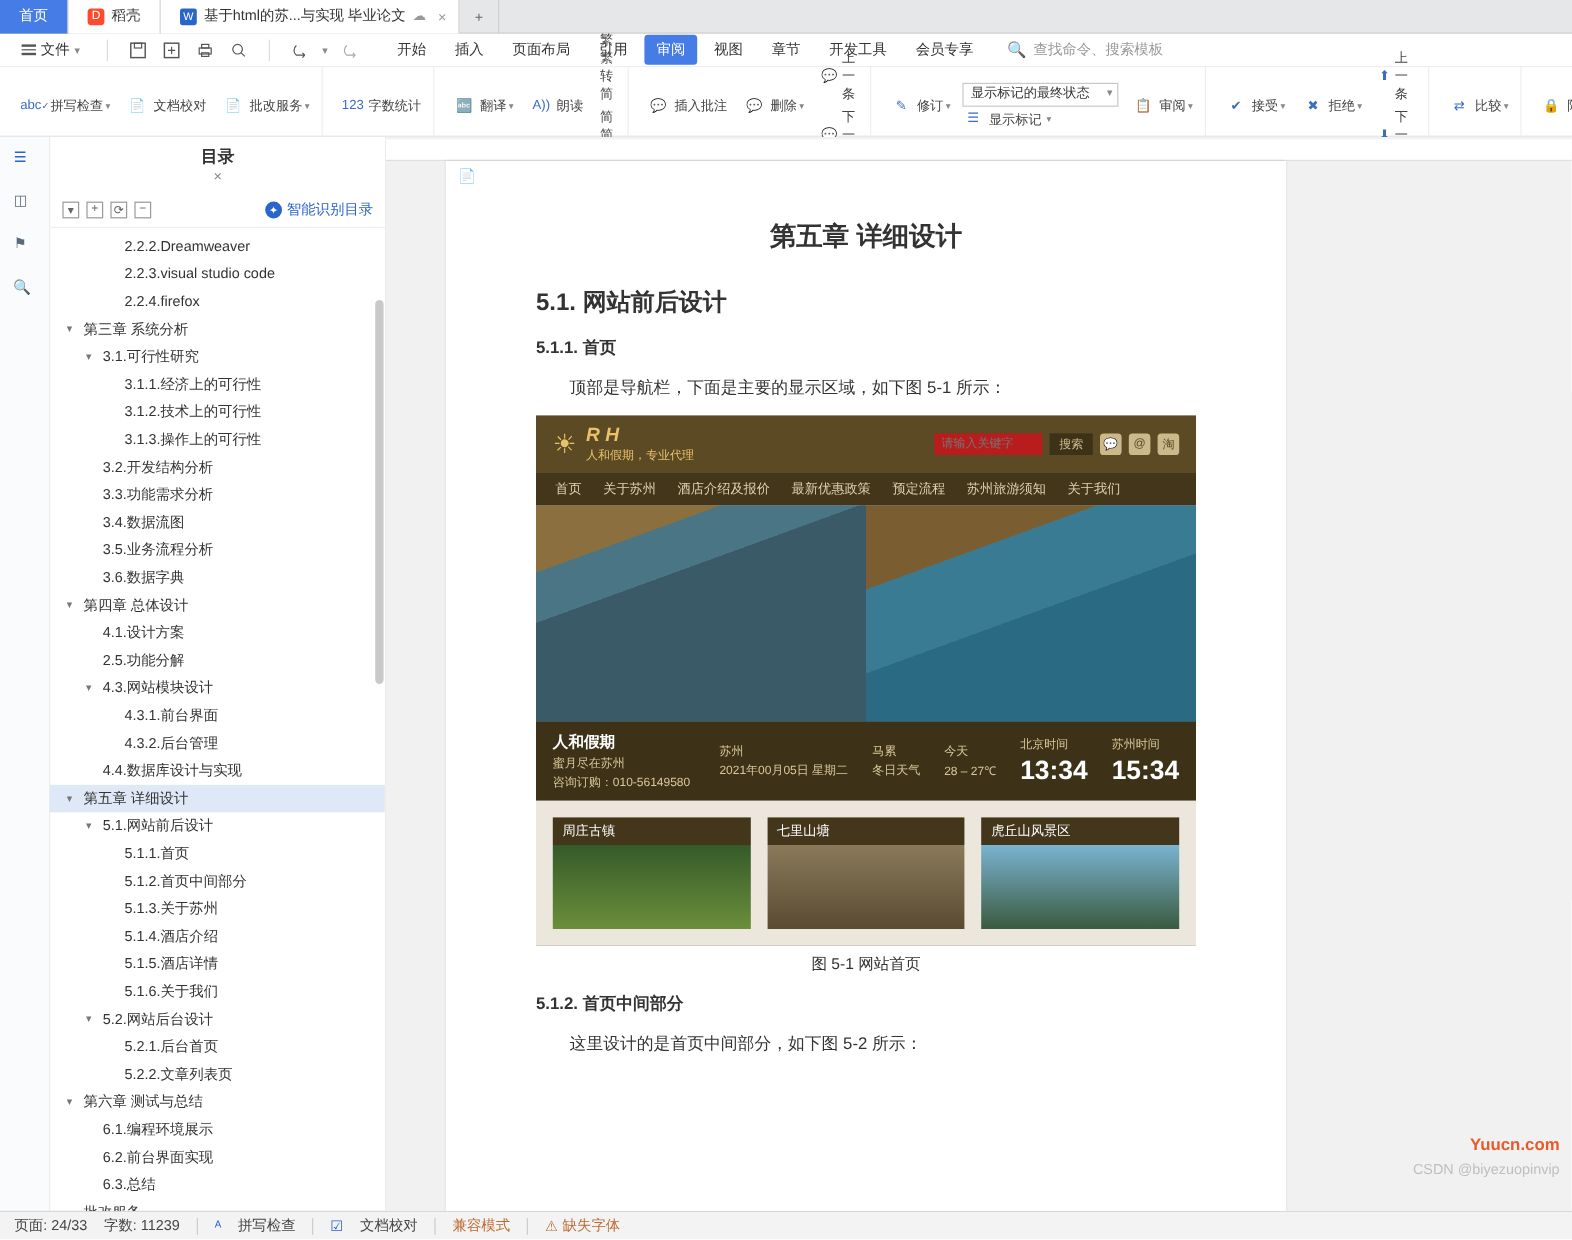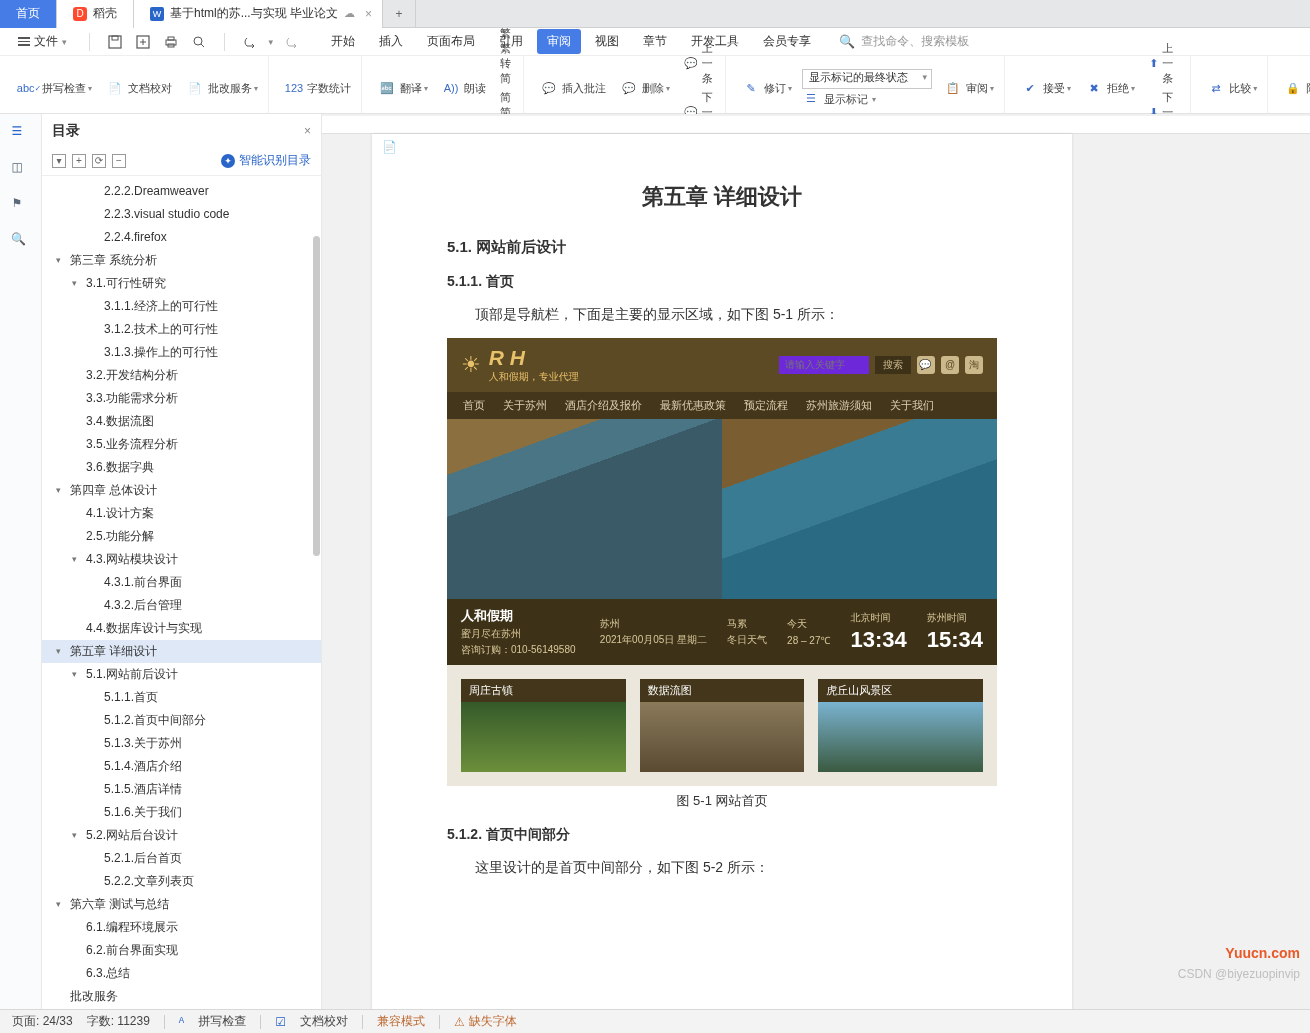--- a/index.html
+++ b/index.html
@@ -45,54 +45,54 @@
 .rrow .sic{width:14px;height:14px;color:#3a6bc8;}
 .rsel { border:1px solid #c8c8c8; height:20px; padding:0 18px 0 6px; font-size:11px; color:#333; background:#fff; min-width:130px; position:relative;}
 .rsel::after{content:"▾";position:absolute;right:4px;top:2px;color:#888;font-size:9px;}
 
 
 .main { flex:1; display:flex; overflow:hidden;}
 .sidebar { width:42px; background:#fafbfc; border-right:1px solid #e8e8e8; display:flex; flex-direction:column; align-items:center; padding-top:10px; gap:18px;}
 .sidebar .sic{ width:18px; height:18px; color:#5a6a7a; cursor:pointer;}
 .sidebar .sic.active{ color:#2a65c9;}
 .toc { width:280px; border-right:1px solid #e8e8e8; background:#fff; display:flex; flex-direction:column;}
-.toc-head{ padding:8px 10px; display:flex; align-items:center; justify-content:space-between;}
+.toc-head{ padding:8px 10px; display:flex; align-items:center; justify-content:space-between;flex-direction:column;}
 .toc-head h3{ font-size:14px; font-weight:bold;}
 .toc-head .x{ color:#888; cursor:pointer;}
 .toc-tools{ padding:4px 10px 6px; display:flex; align-items:center; justify-content:space-between; border-bottom:1px solid #eee;}
 .toc-tools .left{ display:flex; gap:6px;}
 .toc-tools .left span{ width:14px;height:14px;border:1px solid #999;font-size:10px;display:flex;align-items:center;justify-content:center;color:#666;cursor:pointer;}
 .toc-tools .right{ color:#2a65c9; display:flex; align-items:center; gap:4px; cursor:pointer;}
 .toc-tools .right .ci{ width:14px;height:14px;background:#2a65c9;border-radius:50%;color:#fff;font-size:9px;display:flex;align-items:center;justify-content:center;}
 .toc-list{ flex:1; overflow-y:auto; padding:4px 0 10px; position:relative;}
 .toc-item{ padding:2px 8px 2px 8px; font-size:12px; color:#333; cursor:pointer; display:flex; align-items:center; gap:4px; line-height:19px;}
 .toc-item.sel{ background:#dfe8f6;}
 .toc-item .arr{ width:10px; color:#777; font-size:9px;}
 .toc-item .noarr{ width:10px;}
 .toc-scroll-track{position:absolute;right:0;top:0;width:10px;height:100%;}
 .toc-scroll-thumb{position:absolute;right:1px;top:60px;width:7px;height:320px;background:#c9c9c9;border-radius:4px;}
 
 .docwrap{ flex:1; background:#f1f1f1; overflow:auto; position:relative; padding:2px 0 0 0;}
 .ruler{ height:18px; background:#fff; border-bottom:1px solid #e0e0e0;}
 .page{ width:700px; margin:0 0 20px 50px; background:#fff; min-height:900px; padding:40px 75px; box-shadow:0 0 3px rgba(0,0,0,.12);}
 .page-icon{position:absolute;left:60px;top:26px;color:#3a6bc8;}
 .page h1{ text-align:center; font-size:22px; font-weight:bold; margin:8px 0 26px;}
-.page h2{ font-size:15px; font-weight:bold; margin:23px 0 12px;}
+.page h2{ font-size:20px; font-weight:bold; margin:23px 0 12px;}
 .page h3{ font-size:14px; font-weight:bold; margin:16px 0 10px;}
 .page p{ font-size:14px; line-height:1.9; text-indent:2em; margin:6px 0;}
 .page .cap{ text-align:center; font-size:13px; margin:6px 0 10px;}
 .fig{ margin:10px 0 4px; }
 .site{ background:#5c4a24; color:#ded2b3; font-size:11px;}
 .site-top{ display:flex; align-items:center; justify-content:space-between; padding:8px 14px;}
 .logo{ display:flex; align-items:center; gap:8px;font-family:cursive;}
 .logo .sun{ color:#e8c16b; font-size:22px;}
-.logo .rh{ color:#e8c16b; font-size:21px; font-style:italic; font-weight:bold;}
+.logo .rh{ color:#e8c16b; font-size:16px; font-style:italic; font-weight:bold;}
 .logo .sub{ font-size:10px; color:#e8c16b;}
 .srch-r{ display:flex; align-items:center; gap:6px;}
-.srch-r input{ background:#6d28d9; border:none; color:#cbb98c; height:18px; width:90px; font-size:10px; padding:0 6px;}
+.srch-r input{ background:#b91c1c; border:none; color:#cbb98c; height:18px; width:90px; font-size:10px; padding:0 6px;}
 .srch-r .btn{ background:#3d3218; color:#cbb98c; padding:2px 8px; font-size:10px;}
 .srch-r .soc{ width:18px;height:18px;background:#cbb98c;border-radius:3px;color:#5c4a24;font-size:10px;display:flex;align-items:center;justify-content:center;}
 .nav{ background:#43361a; display:flex; gap:18px; padding:6px 16px; font-size:11px;}
 .hero{ position:relative; height:180px; background:linear-gradient(#7aa7b8,#4a7585); display:flex;}
 .hero .hut{flex:1;background:linear-gradient(160deg,#8b6f3e 20%,#4a7585 20%,#4a7585 35%,#3a5a68 35%);}
 .hero .h2{background:linear-gradient(160deg,#7a5e32 25%,#3a7b94 25%,#3a7b94 50%,#2a6a82 50%);}
 .infobar{ background:#3d3218; display:flex; padding:8px 14px; gap:20px; font-size:10px; color:#d8c89a; align-items:center;}
 .infobar .col{ display:flex; flex-direction:column; gap:2px;}
 .infobar .big{ font-size:22px; color:#fff; font-weight:bold;}
 .infobar .c1{flex:1.2;}
@@ -591,21 +591,21 @@
                   <span>苏州时间</span>
                   <span class="big">15:34</span>
                 </div>
             </div>
             <div class="cards" id="cards">
                 <div class="card">
                   <div class="t">周庄古镇</div>
                   <div class="img"></div>
                 </div>
                 <div class="card">
-                  <div class="t">数据流图</div>
+                  <div class="t">七里山塘</div>
                   <div class="img"></div>
                 </div>
                 <div class="card">
                   <div class="t">虎丘山风景区</div>
                   <div class="img"></div>
                 </div>
               </div>
           </div>
         </div>
         <div class="cap">图 5-1  网站首页</div>

